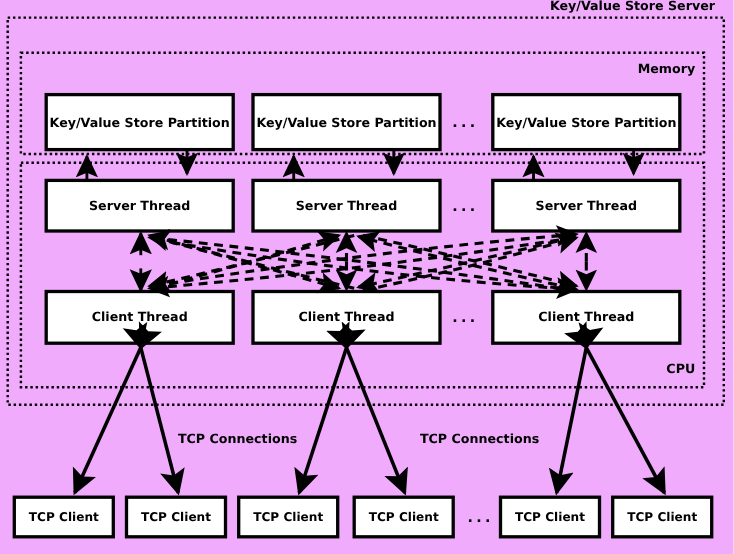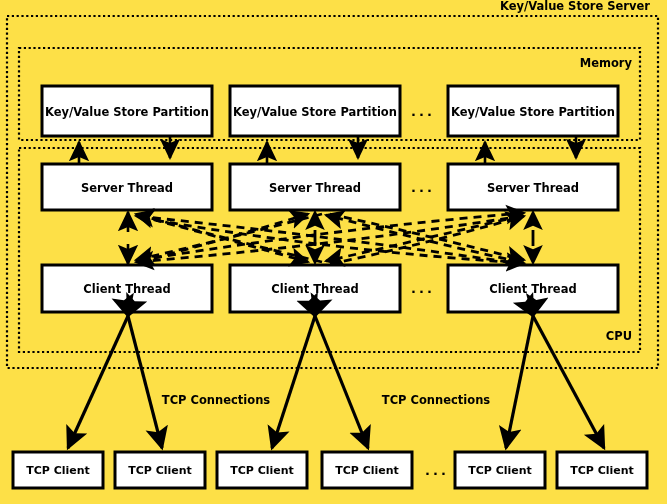--- a/index.html
+++ b/index.html
@@ -4,21 +4,21 @@
 <style>
   html, body {
     margin: 0;
     padding: 0;
     background: #ffffff;
   }
   #page {
     position: relative;
     width: 667px;
     height: 504px;
-    background: #fde047;
+    background: #f0abfc;
     overflow: hidden;
     font-family: "DejaVu Sans", sans-serif;
   }
   #diagram {
     position: absolute;
     top: 0;
     left: 0;
     width: 667px;
     height: 504px;
   }

